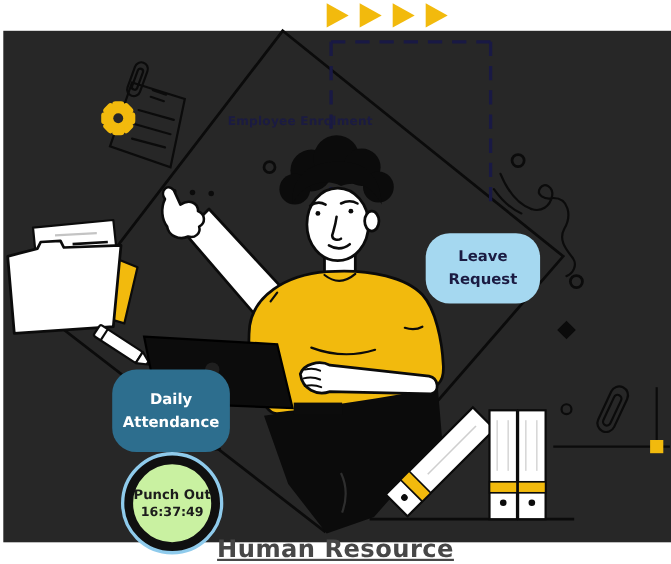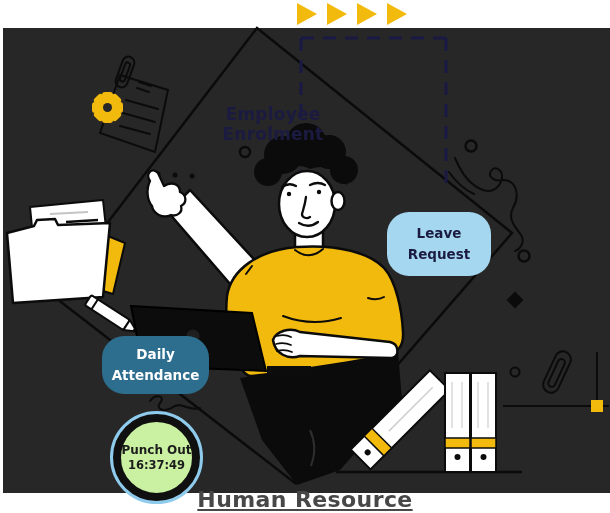--- a/index.html
+++ b/index.html
@@ -10,28 +10,28 @@
   .panel{
     position:absolute;left:3px;top:28px;width:607px;height:465px;
     background:var(--panel,#272727);z-index:0;
   }
   .arrows{position:absolute;left:297px;top:3px;width:135px;height:24px;z-index:2;display:flex;gap:10px;}
   .arrow{width:0;height:0;border-top:11px solid transparent;border-bottom:11px solid transparent;
     border-left:20px solid var(--accent,#F2BA0D);}
   svg.art{position:absolute;left:0;top:0;z-index:1;pointer-events:none;}
   .label-enrolment{
     position:absolute;left:198px;top:104px;width:150px;text-align:center;
-    font-size:17px;font-weight:bold;color:var(--navy,#1B1B42);letter-spacing:.2px;z-index:3;
+    font-size:11px;font-weight:bold;color:var(--navy,#1B1B42);letter-spacing:.2px;z-index:3;
   }
   .badge{
     position:absolute;z-index:3;border-radius:22px;display:flex;align-items:center;justify-content:center;
     text-align:center;font-weight:bold;font-size:13.5px;line-height:1.55;box-sizing:border-box;padding:6px 10px;
   }
   .badge-leave{left:387px;top:212px;width:104px;height:64px;background:var(--badge_blue,#A5D8F0);color:var(--navy,#1B1B42);}
-  .badge-attendance{left:102px;top:336px;width:107px;height:58px;background:var(--badge_teal,#2D6E8E);color:#ffffff;}
+  .badge-attendance{left:102px;top:336px;width:107px;height:75px;background:var(--badge_teal,#2D6E8E);color:#ffffff;}
   .clock{
     position:absolute;left:110px;top:411px;width:93px;height:93px;border-radius:50%;
     background:#101010;border:3px solid var(--clock_ring,#8FCBEC);box-sizing:border-box;z-index:5;
   }
   .clock-inner{
     position:absolute;left:6px;top:6px;right:6px;bottom:6px;border-radius:50%;
     background:var(--clock_green,#C9F1A1);border:2px solid #101010;
     display:flex;flex-direction:column;align-items:center;justify-content:center;
     color:#1c1c1c;font-weight:bold;text-align:center;
   }

